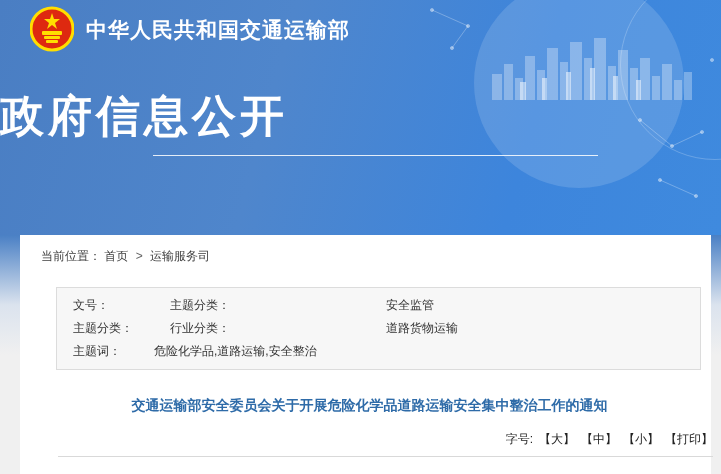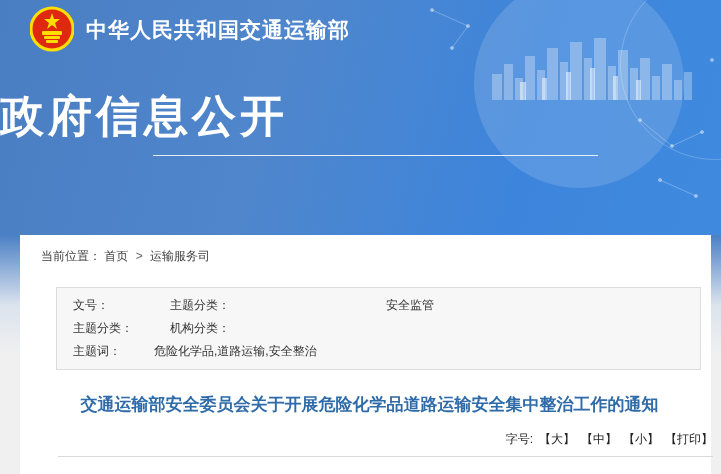--- a/index.html
+++ b/index.html
@@ -77,21 +77,21 @@
     padding: 1.7px 0;
   }
   .meta-label { padding-left: 16px; color: #333333; }
   .meta-value { color: #333333; }
 
   .doc-title {
     margin: 21px auto 0 auto;
     width: 655px;
     text-align: center;
     color: #2e6ba8;
-    font-size: 17px; font-weight: bold;
+    font-size: 14px; font-weight: bold;
     line-height: 28px;
   }
 
   .toolbar {
     margin: 12px 0 0 30px;
     width: 655px;
     text-align: right;
     font-size: 12px; color: #222222;
     padding-bottom: 8px;
     border-bottom: 1px solid #d9d9d9;
@@ -180,21 +180,22 @@
     </div>
 
     <div class="meta-table">
       <div class="meta-row">
         <span class="meta-label">文号：</span>
         <span class="meta-label">主题分类：</span>
         <span class="meta-value">安全监管</span>
       </div>
       <div class="meta-row">
         <span class="meta-label">主题分类：</span>
-        <span class="meta-label">机构分类：</span>
+        <span class="meta-label">行业分类：</span>
+        <span class="meta-value">道路货物运输</span>
       </div>
       <div class="meta-row">
         <span class="meta-label">主题词：</span>
         <span class="meta-value">危险化学品,道路运输,安全整治</span>
         <span class="meta-label"></span>
         <span class="meta-value"></span>
       </div>
     </div>
 
     <div class="doc-title">交通运输部安全委员会关于开展危险化学品道路运输安全集中整治工作的通知</div>

